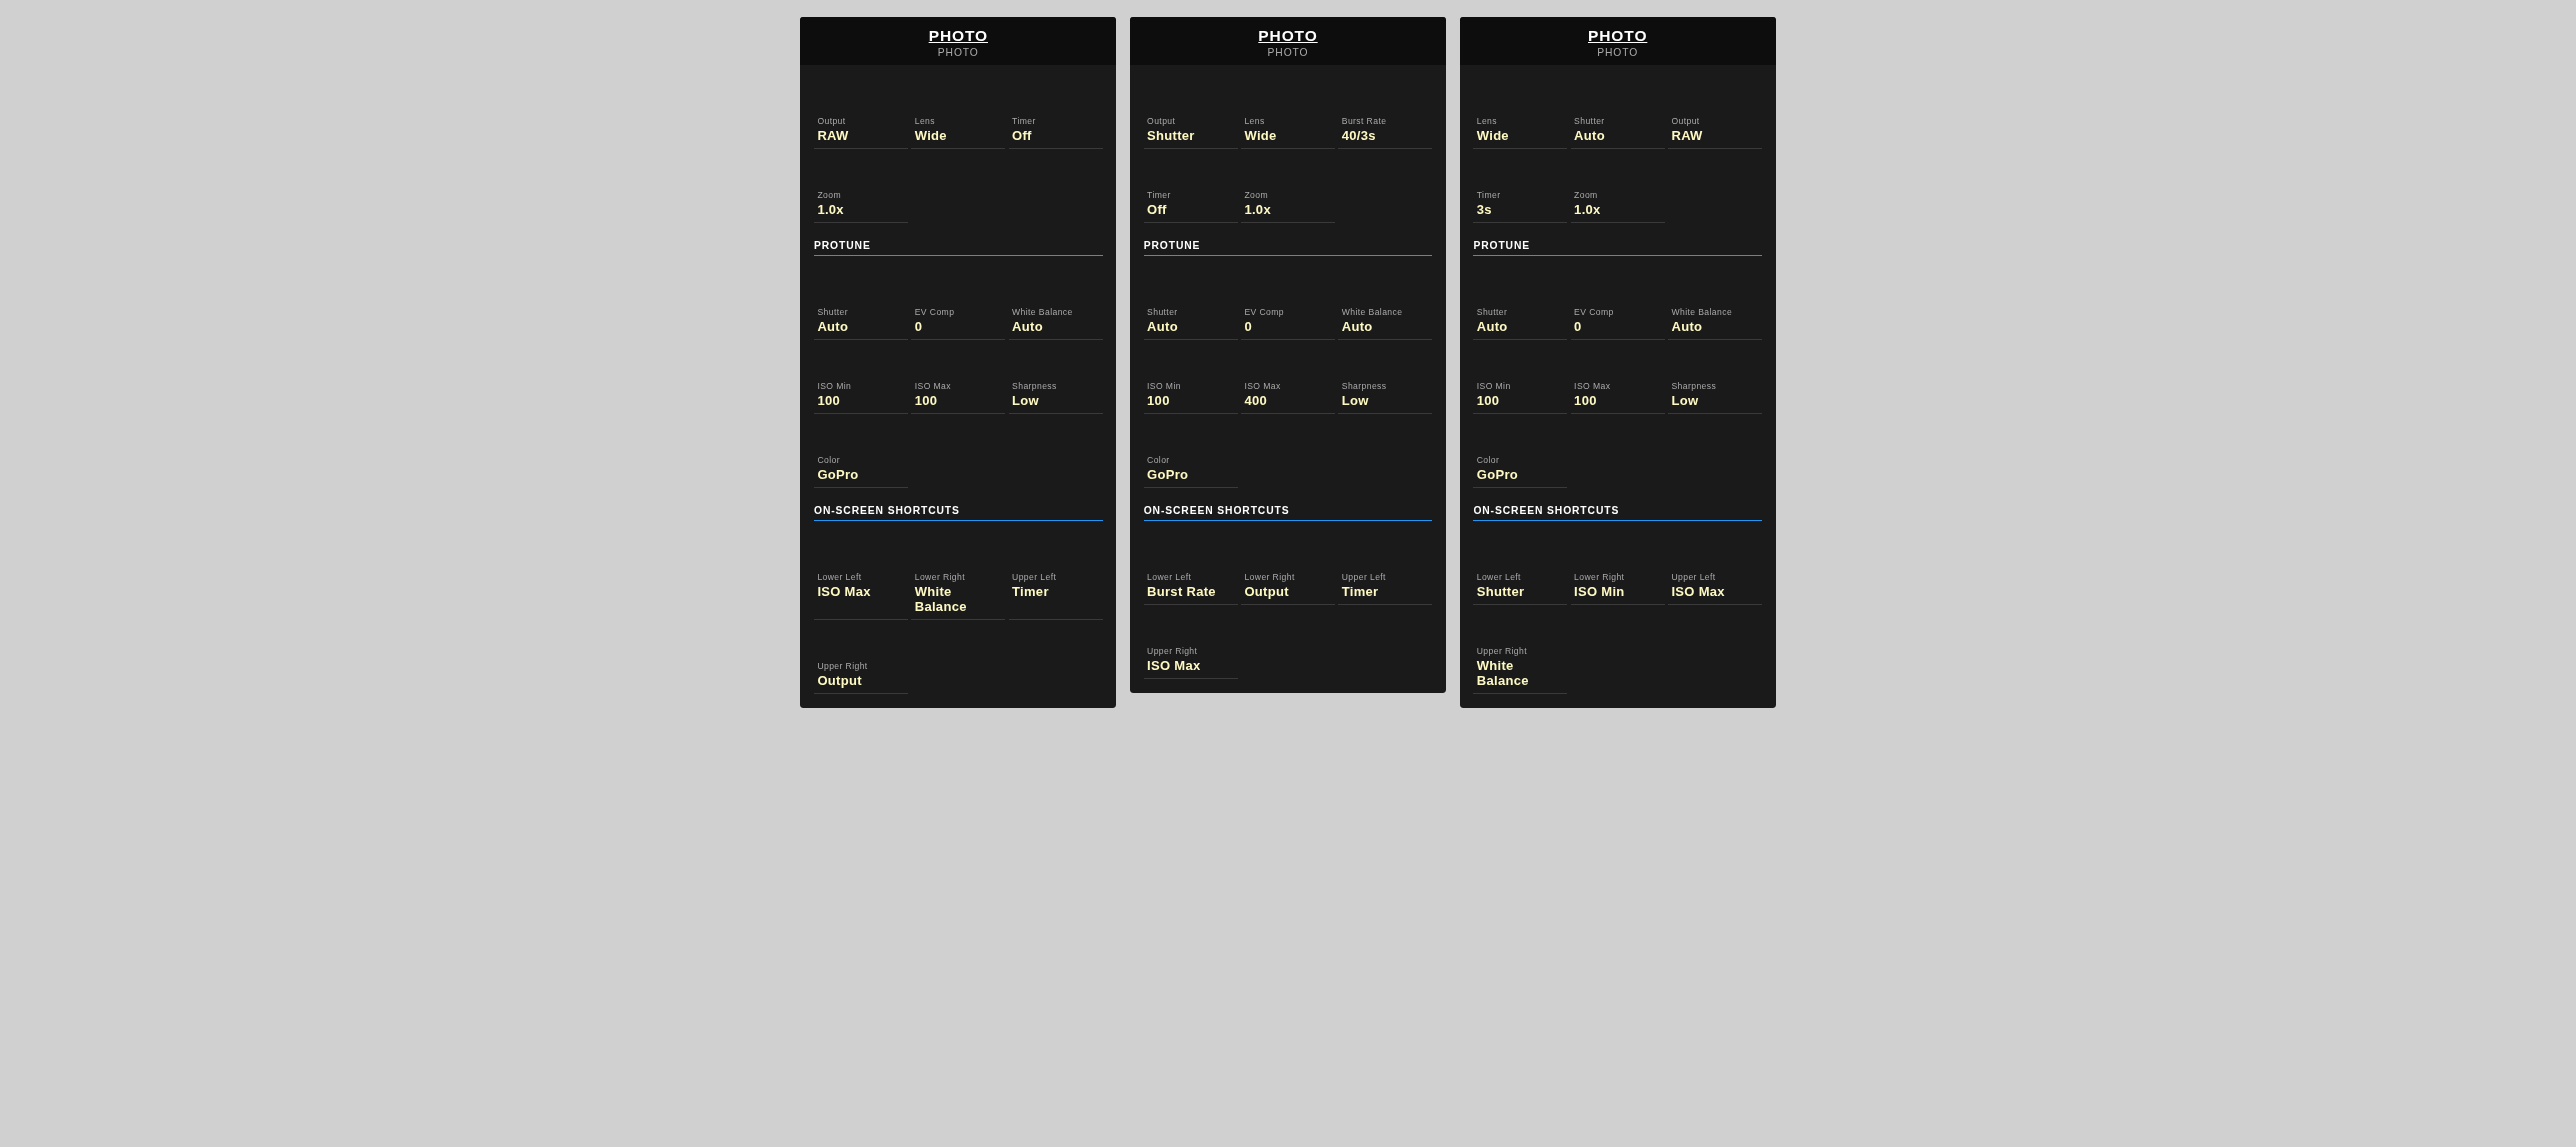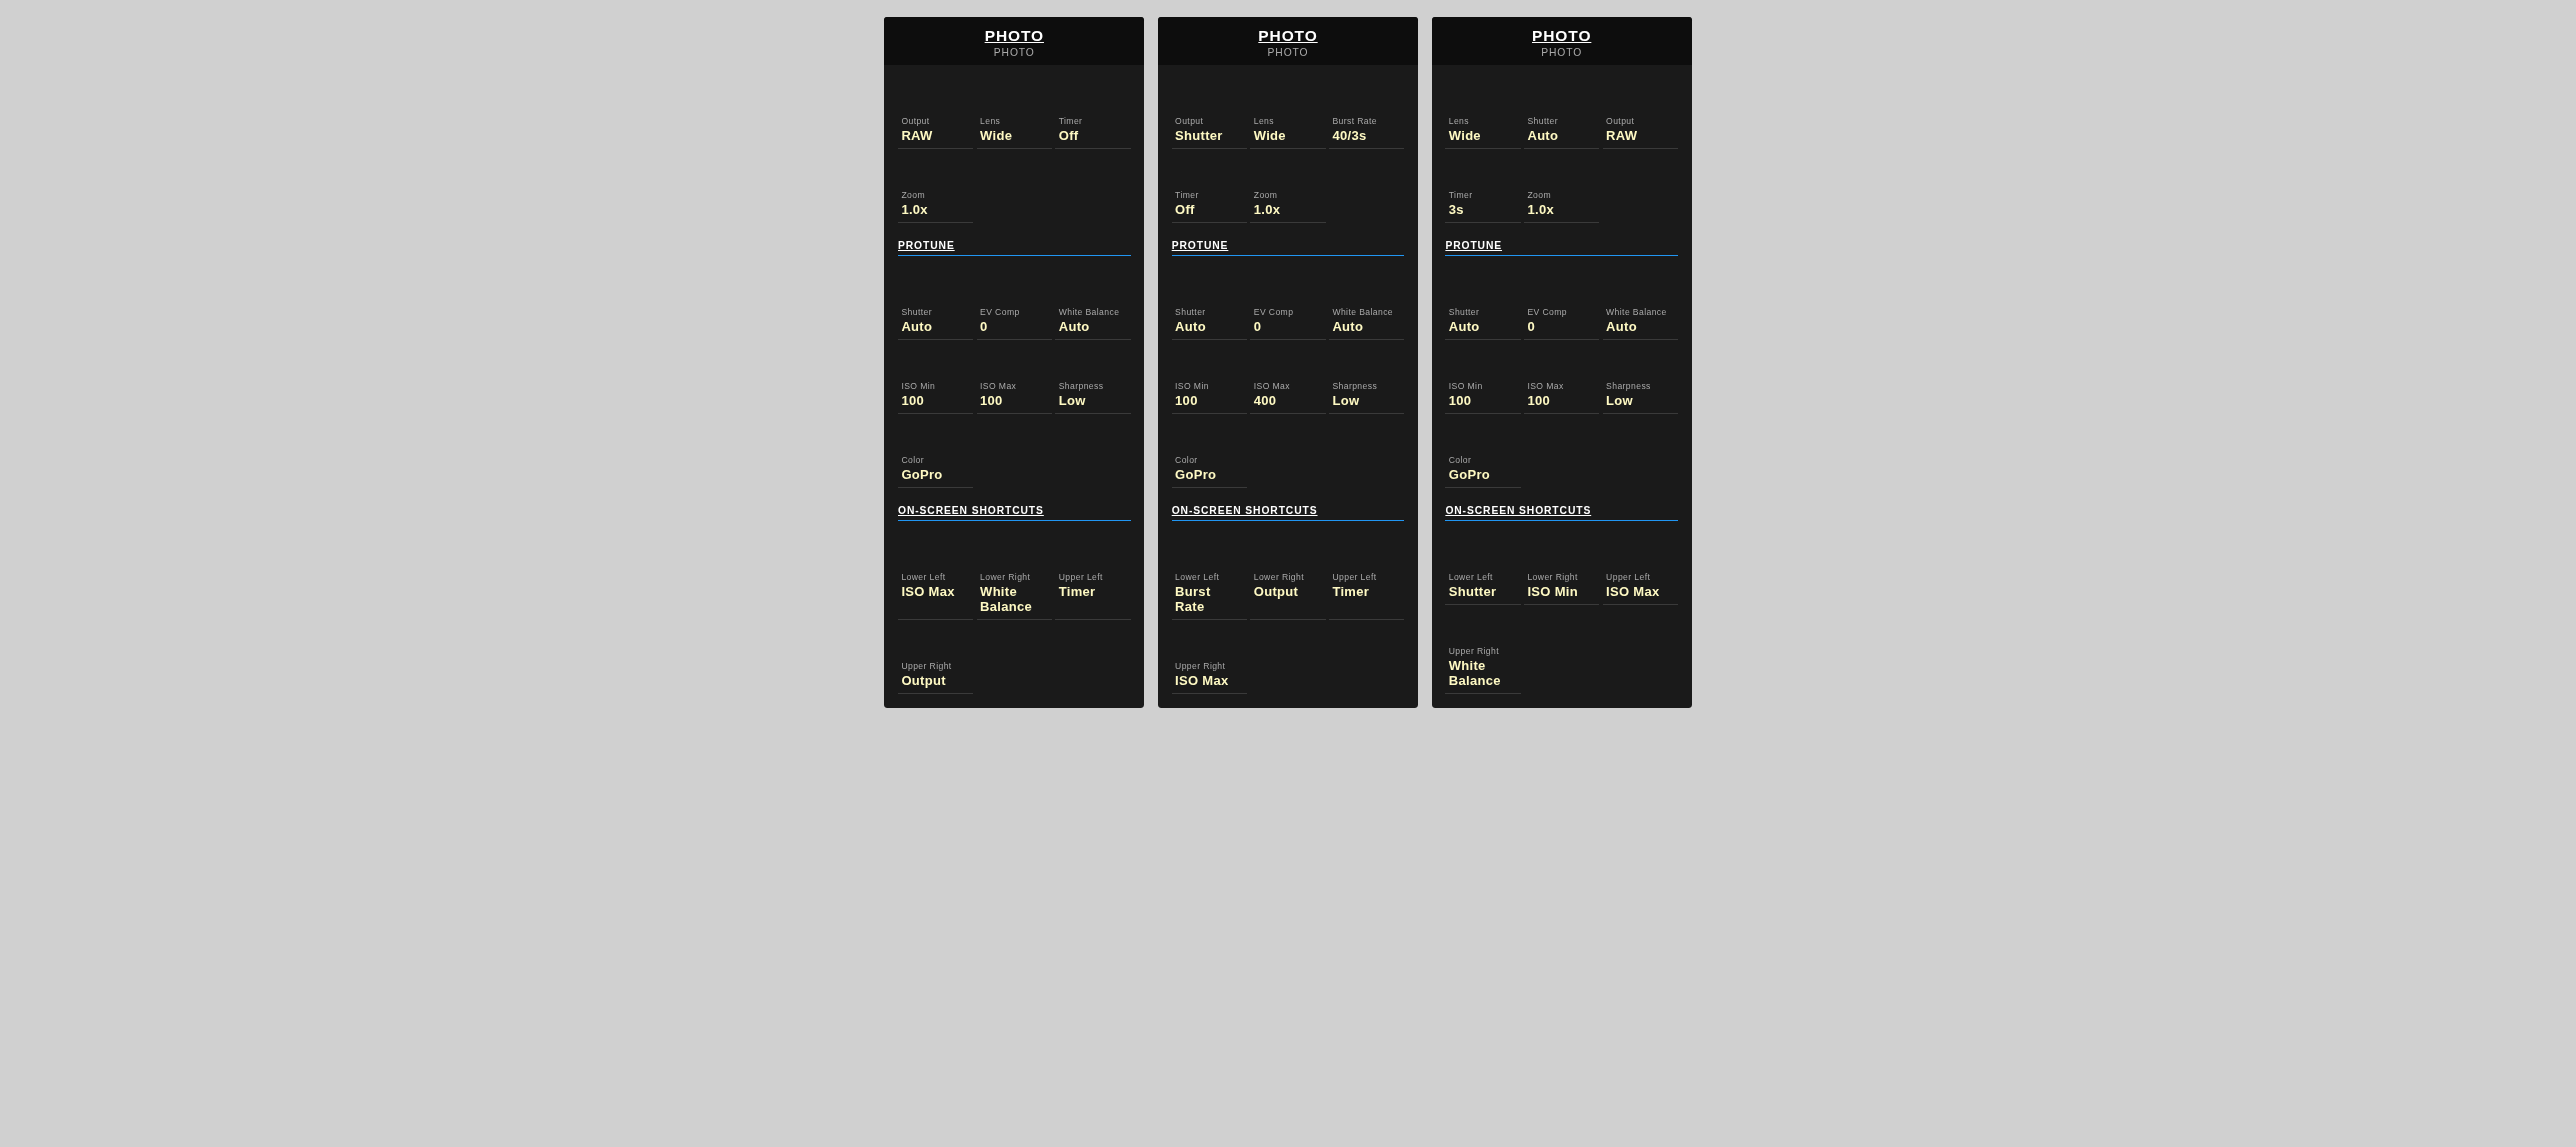--- a/index.html
+++ b/index.html
@@ -23,21 +23,21 @@
       gap: 13.7px;
       justify-content: center;
       align-items: flex-start;
       width: 100%;
       max-width: 1082px;
     }
 
     .card {
       background-color: #1a1a1a;
       border-radius: 3.4px;
-      width: 260px;
+      width: 316px;
       overflow: hidden;
       color: #ffffff;
     }
 
     .card-header {
       background-color: #0d0d0d;
       text-align: center;
       padding: 10.3px 8.6px 6.9px;
     }
 
@@ -92,21 +92,20 @@
     }
 
     .section-title {
       font-size: 10.3px;
       font-weight: bold;
       color: #ffffff;
       letter-spacing: 0.9px;
       margin-bottom: 3.4px;
       padding-bottom: 3.4px;
       border-bottom: 1.7px solid #2196F3;
-      text-decoration: underline;
     }
 
     .spacer {
       height: 6.9px;
     }
 
     .big-spacer {
       height: 13.7px;
     }
   </style>

